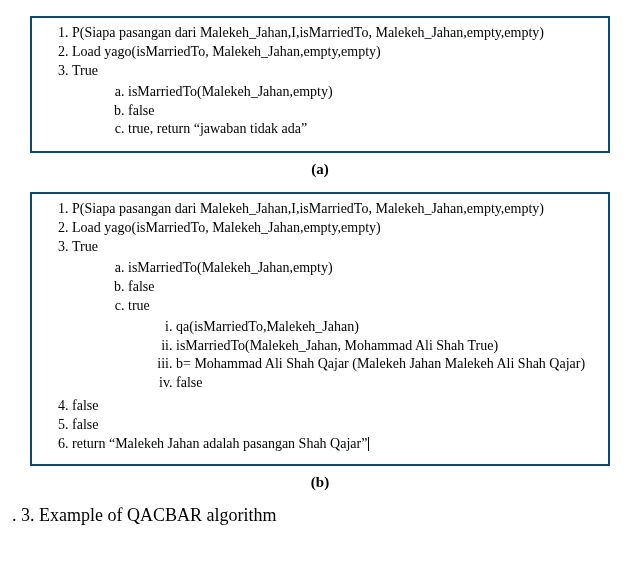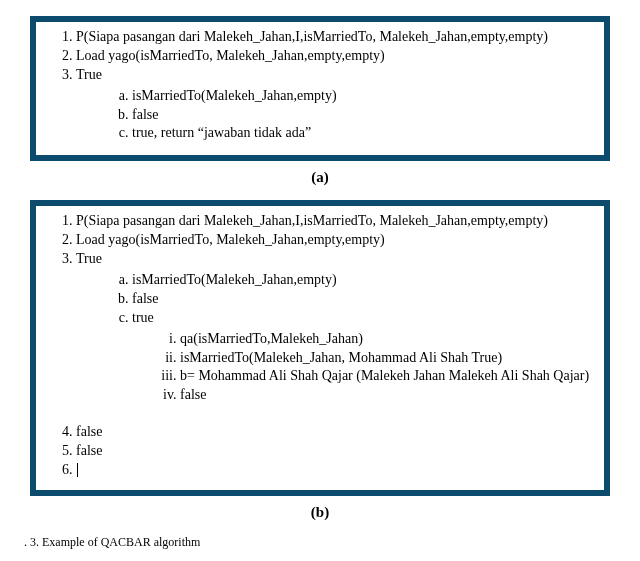--- a/index.html
+++ b/index.html
@@ -6,21 +6,21 @@
     margin: 0;
     padding: 12px;
     background: #ffffff;
     font-family: "Times New Roman", Times, serif;
     font-size: 14px;
     color: #000;
     width: 640px;
     box-sizing: border-box;
   }
   .box {
-    border: 6px solid #0c4a6e;
+    border: 2px solid #0c4a6e;
     padding: 6px 12px 10px 12px;
     margin: 4px 18px 8px 18px;
     line-height: 1.35;
   }
   .caption {
     text-align: center;
     font-weight: bold;
     font-size: 15px;
     margin: 6px 0 14px 0;
   }
@@ -29,27 +29,27 @@
     margin: 0;
     padding-left: 28px;
   }
   ol.alpha {
     list-style: lower-alpha;
     margin: 2px 0 2px 0;
     padding-left: 56px;
   }
   ol.roman {
     list-style: lower-roman;
-    margin: 2px 0 18px 0;
+    margin: 2px 0 4px 0;
     padding-left: 48px;
   }
   li { padding: 0; margin: 0; }
   .figline {
-    margin: 10px 0 0 12px;
-    font-size: 12px;
+    margin: 10px 0 0 0;
+    font-size: 18px;
     white-space: nowrap;
     overflow: hidden;
   }
   .cursor {
     display: inline-block;
     width: 1px;
     height: 14px;
     background: #000;
     vertical-align: text-bottom;
     margin-left: 1px;
@@ -91,20 +91,20 @@
             <li>isMarriedTo(Malekeh_Jahan, Mohammad Ali Shah True)</li>
             <li>b= Mohammad Ali Shah Qajar (Malekeh Jahan Malekeh Ali Shah Qajar)</li>
             <li>false</li>
           </ol>
         </li>
       </ol>
     </li>
     <li>false</li>
     <li>false</li>
     <li>
-      <span class="cursor"></span>
+      <span>return “Malekeh Jahan adalah pasangan Shah Qajar”</span><span class="cursor"></span>
     </li>
   </ol>
 </div>
 
 <div class="caption">(b)</div>
 
 <div class="figline">. 3.   Example of QACBAR algorithm</div>
 
 </body></html>

